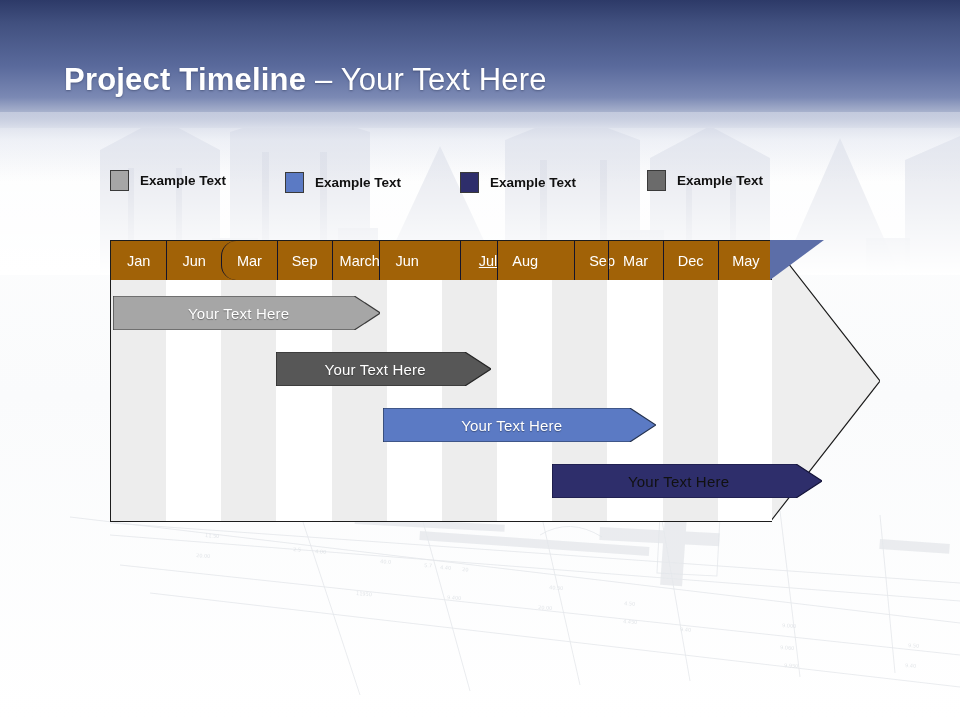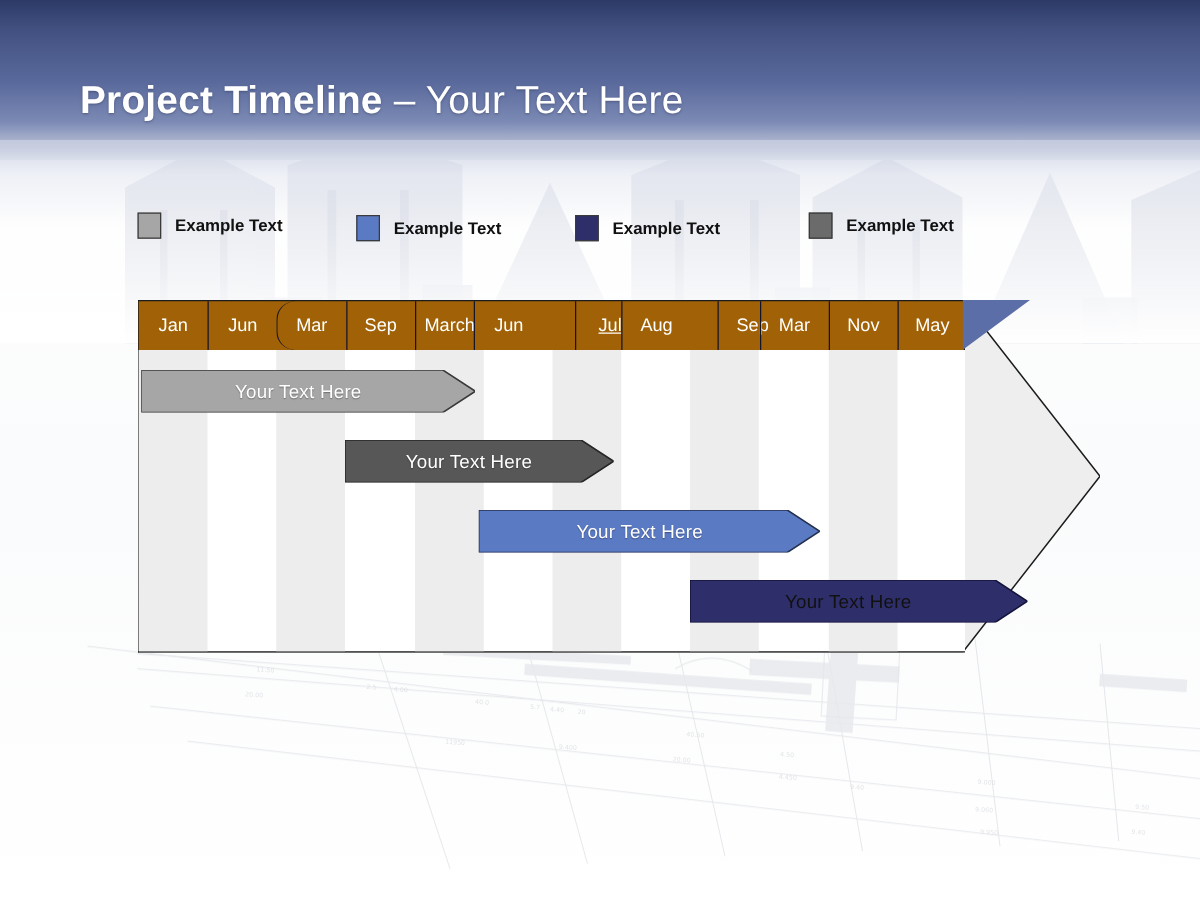--- a/index.html
+++ b/index.html
@@ -354,21 +354,21 @@
         <div class="month-cell" style="left: 0px; width: 55.1667px;">Jan</div>
         <div class="month-cell" style="left: 55.1667px; width: 55.1667px;">Jun</div>
         <div class="month-cell" style="left: 110.333px; width: 55.1667px; border-radius: 15px;">Mar</div>
         <div class="month-cell" style="left: 165.5px; width: 55.1667px;">Sep</div>
         <div class="month-cell" style="left: 220.667px; width: 55.1667px;">March</div>
         <div class="month-cell" style="left: 268px; width: 55.1667px;">Jun</div>
         <div class="month-cell" style="left: 349px; width: 55.1667px; text-decoration: underline;">Jul</div>
         <div class="month-cell" style="left: 386.167px; width: 55.1667px;">Aug</div>
         <div class="month-cell" style="left: 463px; width: 55.1667px;">Sep</div>
         <div class="month-cell" style="left: 496.5px; width: 55.1667px;">Mar</div>
-        <div class="month-cell" style="left: 551.667px; width: 55.1667px;">Nov</div>
+        <div class="month-cell" style="left: 551.667px; width: 55.1667px;">Dec</div>
         <div class="month-cell" style="left: 606.833px; width: 55.1667px;">May</div>
       </div>
     <div class="month-nose"></div>
 
     <div id="tasks">
         <div class="task" style="left: 3px; top: 56px; width: 267.317px;">
           <svg class="task-shape" viewBox="0 0 267.31666666666666 34" preserveAspectRatio="none">
             <polygon points="0,0 241.31666666666666,0 267.31666666666666,17 241.31666666666666,34 0,34" fill="#a6a6a6" stroke="#3a3a3a" stroke-width="1.2"></polygon>
           </svg>
           <span class="task-label" style="color: rgb(255, 255, 255); text-shadow: rgba(0, 0, 0, 0.35) 0px 1px 1px;">Your  Text Here</span>

